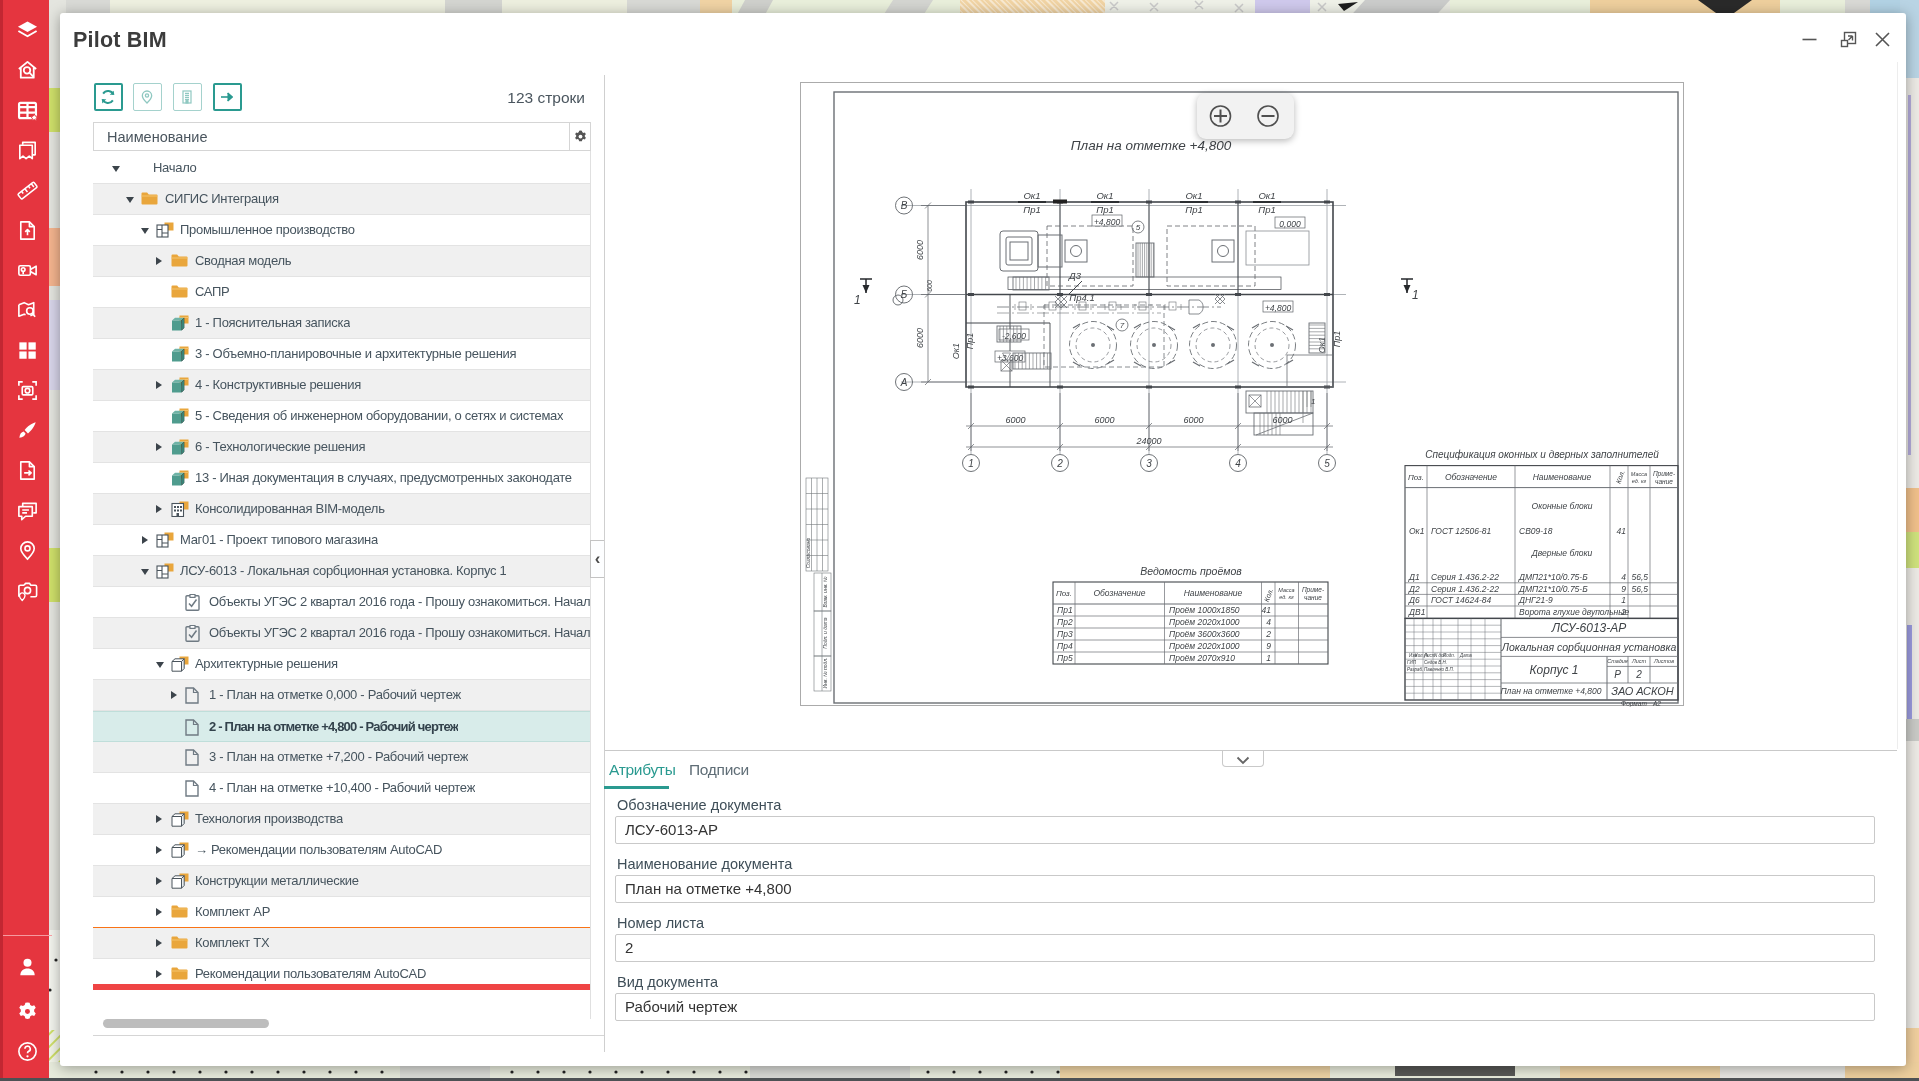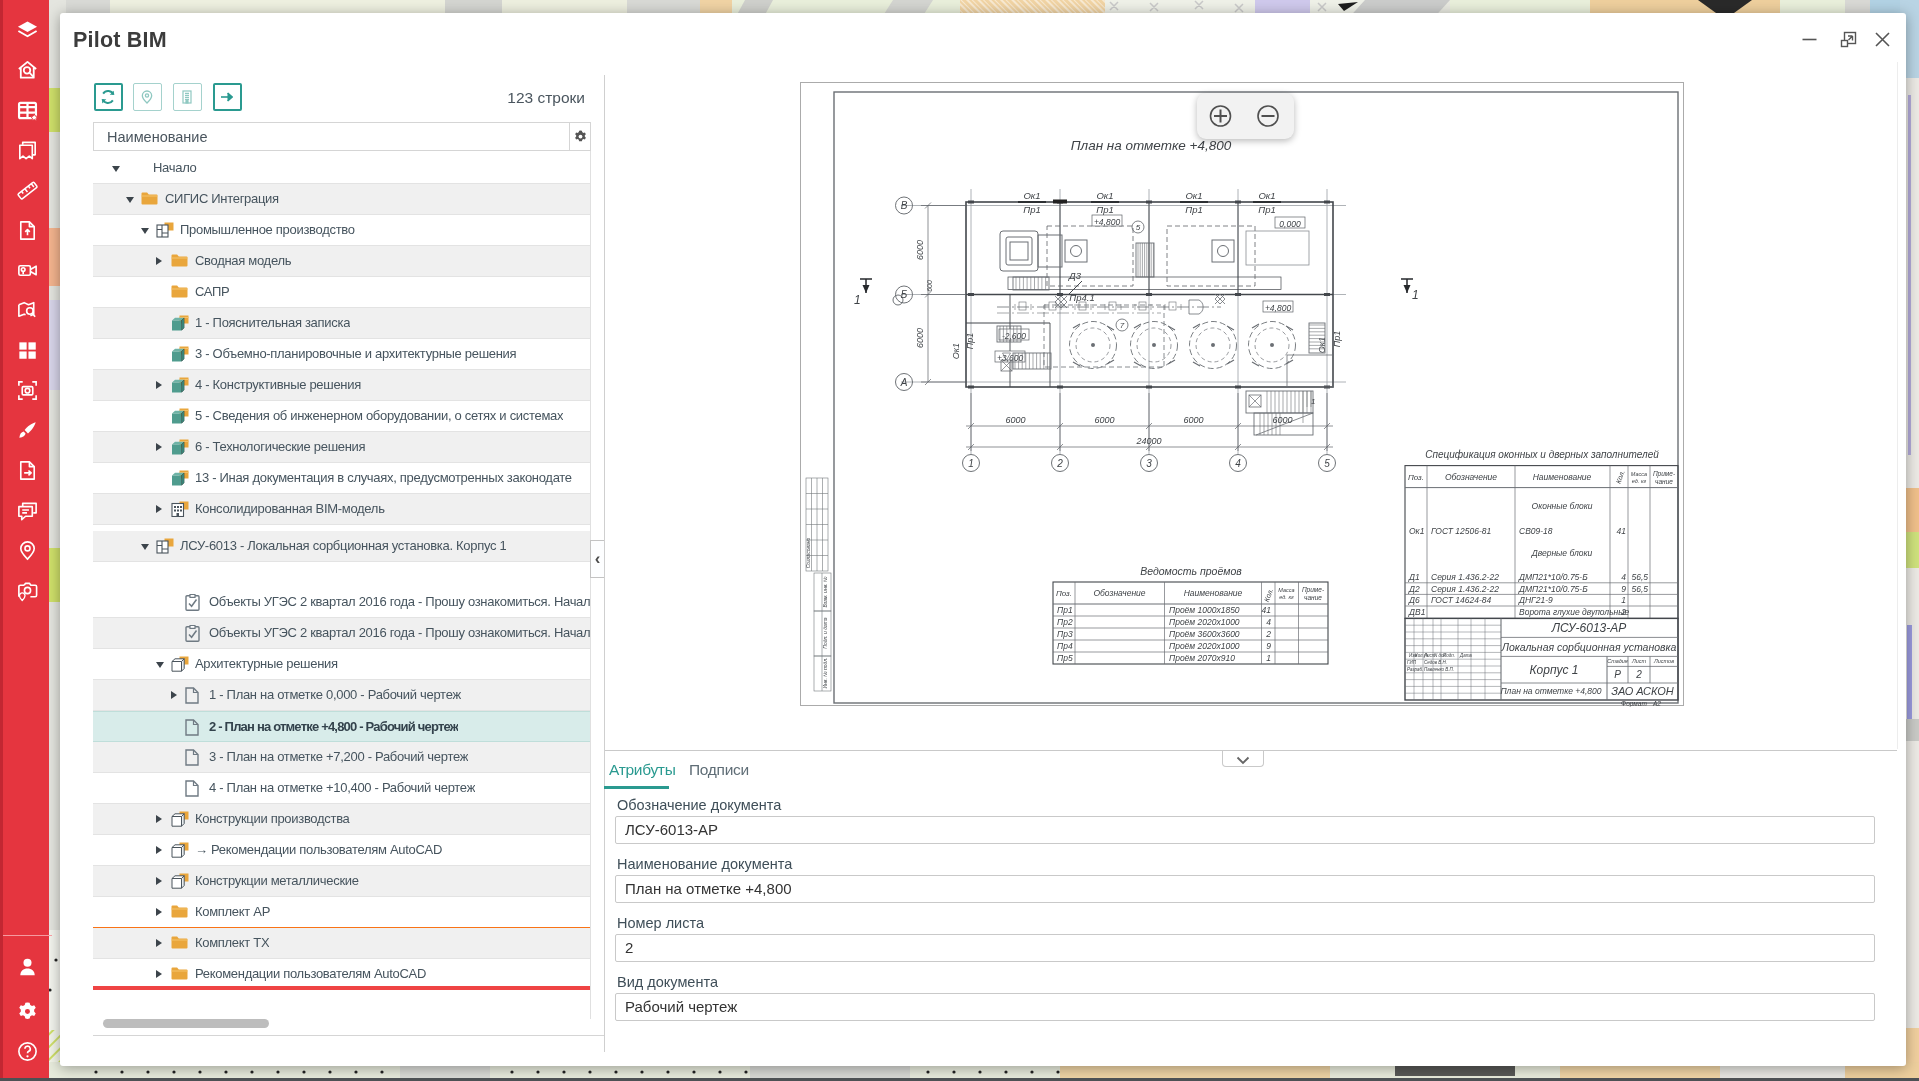--- a/index.html
+++ b/index.html
@@ -300,21 +300,21 @@
       </div>
 <div class="trow" style="top:525px;background:#ffffff;border-bottom:1px solid #e3e3e3;">
         <span class="tri-r" style="left:49px"></span>
         <svg class="ticon" style="left:63px" width="18" height="16" viewBox="0 0 18 16">
           <path d="M8.5 0.5 h9 v8 h-9 z" fill="#e9a63c"></path>
           <rect x="1" y="3" width="11" height="12" fill="#fff" stroke="#4a545c" stroke-width="1.1"></rect>
           <path d="M1 7.5 h5 V3 M6 7.5 V15 M6 11 h6" stroke="#4a545c" stroke-width="1.1" fill="none"></path>
         </svg>
         <span class="tx" style="left:87px;">Маг01 - Проект типового магазина</span>
       </div>
-<div class="trow" style="top:531px;background:#f0f0f0;border-bottom:1px solid #e3e3e3;">
+<div class="trow" style="top:556px;background:#f0f0f0;border-bottom:1px solid #e3e3e3;">
         <span class="tri-d" style="left:48px"></span>
         <svg class="ticon" style="left:63px" width="18" height="16" viewBox="0 0 18 16">
           <path d="M8.5 0.5 h9 v8 h-9 z" fill="#e9a63c"></path>
           <rect x="1" y="3" width="11" height="12" fill="#fff" stroke="#4a545c" stroke-width="1.1"></rect>
           <path d="M1 7.5 h5 V3 M6 7.5 V15 M6 11 h6" stroke="#4a545c" stroke-width="1.1" fill="none"></path>
         </svg>
         <span class="tx" style="left:87px;">ЛСУ-6013 - Локальная сорбционная установка. Корпус 1</span>
       </div>
 <div class="trow" style="top:587px;background:#ffffff;border-bottom:1px solid #e3e3e3;">
         <svg class="ticon" style="left:92px" width="15" height="17" viewBox="0 0 15 17">
@@ -372,21 +372,21 @@
         <span class="tx" style="left:116px;">4 - План на отметке +10,400 - Рабочий чертеж</span>
       </div>
 <div class="trow" style="top:804px;background:#f0f0f0;border-bottom:1px solid #e3e3e3;">
         <span class="tri-r" style="left:63px"></span>
         <svg class="ticon" style="left:78px" width="18" height="16" viewBox="0 0 18 16">
           <path d="M8.5 0.5 h9 v8 h-9 z" fill="#e9a63c"></path>
           <path d="M1 5.5 L4 2.8 h9.2 L10.5 5.5 Z" fill="#fff" stroke="#4a545c" stroke-width="1"></path>
           <path d="M1 5.5 h9.5 V15.2 H1 Z" fill="#fff" stroke="#4a545c" stroke-width="1"></path>
           <path d="M10.5 5.5 l2.7-2.7 V12.5 L10.5 15.2 Z" fill="#e8edef" stroke="#4a545c" stroke-width="1"></path>
         </svg>
-        <span class="tx" style="left:102px;">Конструкции производства</span>
+        <span class="tx" style="left:102px;">Технология производства</span>
       </div>
 <div class="trow" style="top:835px;background:#ffffff;border-bottom:1px solid #e3e3e3;">
         <span class="tri-r" style="left:63px"></span>
         <svg class="ticon" style="left:78px" width="18" height="16" viewBox="0 0 18 16">
           <path d="M8.5 0.5 h9 v8 h-9 z" fill="#e9a63c"></path>
           <path d="M1 5.5 L4 2.8 h9.2 L10.5 5.5 Z" fill="#fff" stroke="#4a545c" stroke-width="1"></path>
           <path d="M1 5.5 h9.5 V15.2 H1 Z" fill="#fff" stroke="#4a545c" stroke-width="1"></path>
           <path d="M10.5 5.5 l2.7-2.7 V12.5 L10.5 15.2 Z" fill="#e8edef" stroke="#4a545c" stroke-width="1"></path>
         </svg>
         <span class="tx" style="left:102px;">→ Рекомендации пользователям AutoCAD</span>
@@ -410,21 +410,21 @@
         <span class="tx" style="left:102px;">Комплект АР</span>
       </div>
 <div class="trow" style="top:928px;background:#f0f0f0;border-bottom:1px solid #e3e3e3;">
         <span class="tri-r" style="left:63px"></span>
         <svg class="ticon" style="left:78px" width="17" height="15" viewBox="0 0 17 15">
           <path d="M0.5 2.5 a1 1 0 0 1 1-1 h4.6 l1.7 2 h7.7 a1 1 0 0 1 1 1 v8 a1 1 0 0 1 -1 1 H1.5 a1 1 0 0 1 -1-1 z" fill="#e9a63c"></path>
           <path d="M0.5 5 h16" stroke="#f5c169" stroke-width="1.1"></path>
         </svg>
         <span class="tx" style="left:102px;">Комплект ТХ</span>
       </div>
-<div class="trow" style="top:959px;background:#ffffff;border-bottom:4px solid #ef4444;">
+<div class="trow" style="top:959px;background:#ffffff;border-bottom:6px solid #ef4444;">
         <span class="tri-r" style="left:63px"></span>
         <svg class="ticon" style="left:78px" width="17" height="15" viewBox="0 0 17 15">
           <path d="M0.5 2.5 a1 1 0 0 1 1-1 h4.6 l1.7 2 h7.7 a1 1 0 0 1 1 1 v8 a1 1 0 0 1 -1 1 H1.5 a1 1 0 0 1 -1-1 z" fill="#e9a63c"></path>
           <path d="M0.5 5 h16" stroke="#f5c169" stroke-width="1.1"></path>
         </svg>
         <span class="tx" style="left:102px;">Рекомендации пользователям AutoCAD</span>
       </div>
   </div>
   <div id="panel-r-border"></div>
   <div id="hsb"></div>

